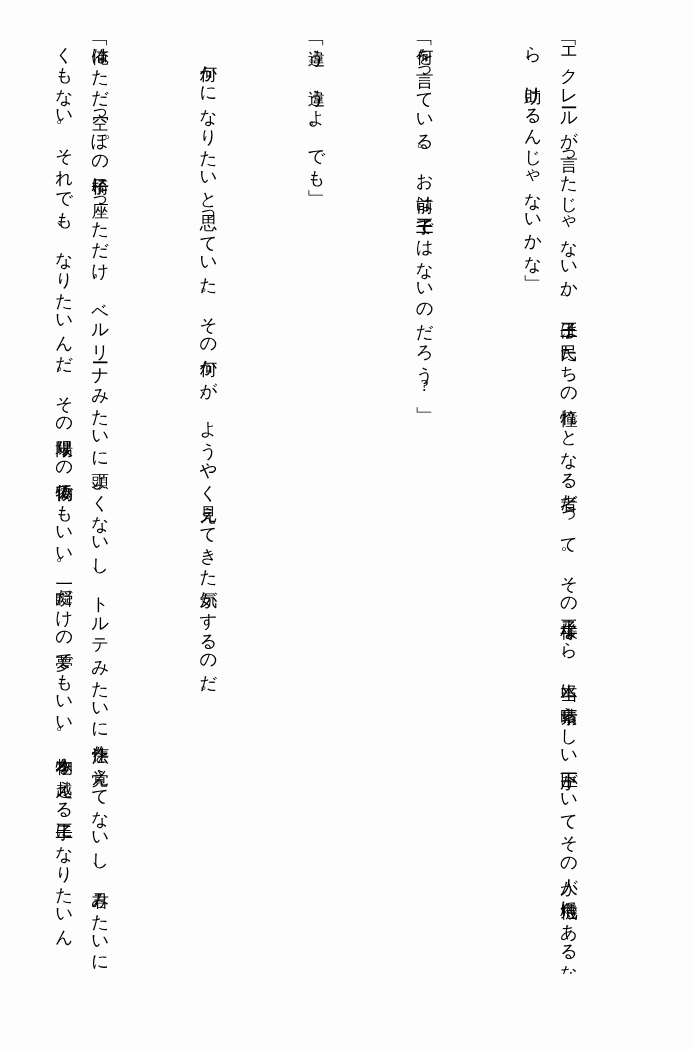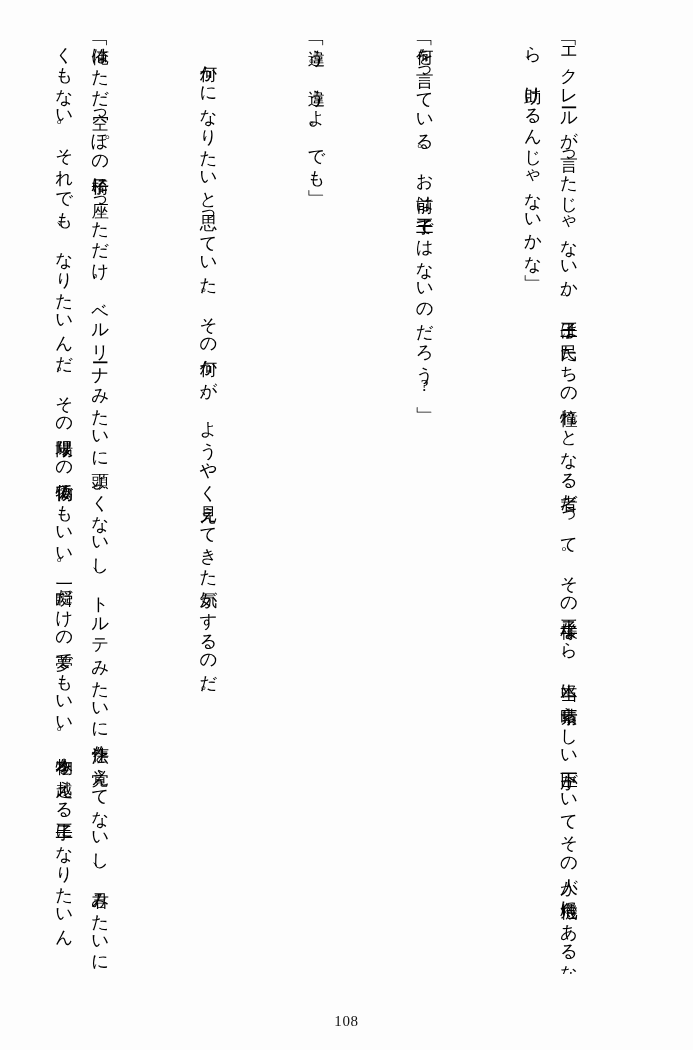--- a/index.html
+++ b/index.html
@@ -69,15 +69,14 @@
     <p class="para">　何かになりたいと思っていた。その何かが、ようやく見えてきた気がするのだ。</p>
     <p class="para">「俺はただ空っぽの椅子に座っただけ。ベルリーナみたいに頭よくないし、トルテみたいに作法を覚えてないし、君みたいに強くもない。それでも、なりたいんだ。その場限りの偽物でもいい。一瞬だけの夢でもいい。本物を越える王子になりたいんだ。だから、王子なら逃げないだろ。王子なら、助けるよ」</p>
     
     
     
     
     
     
   </div>
 
-  <div class="page-number">108</div>
 
 </div>
 
 </body></html>

